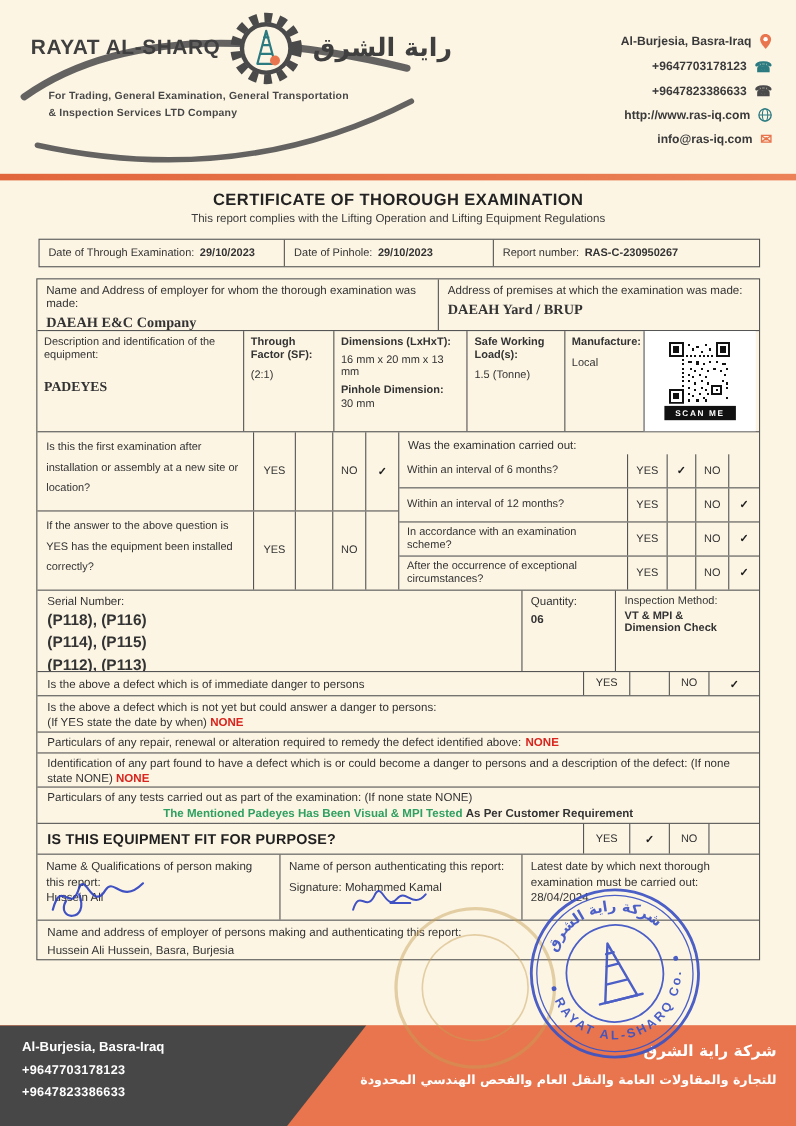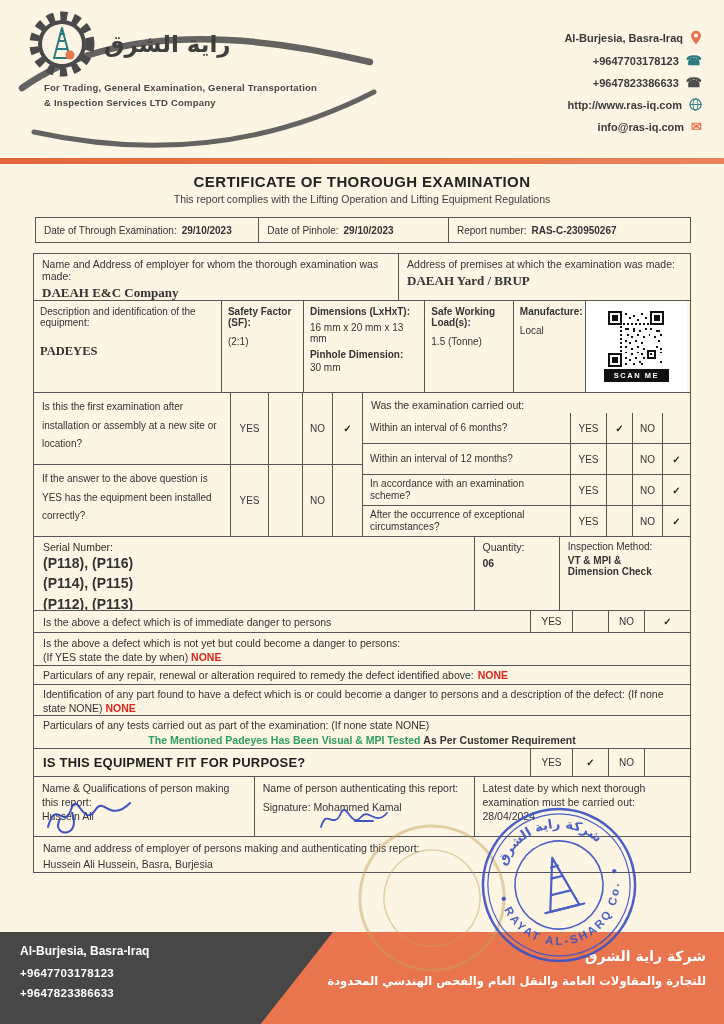--- a/index.html
+++ b/index.html
@@ -123,20 +123,21 @@
 <div class="page">
 
   <div class="header">
     <svg class="swoosh" width="372" height="150" viewBox="0 0 372 150">
       <path d="M14 84 Q130 2 362 58" stroke="#4f4f4f" stroke-width="6.5" fill="none" stroke-linecap="round" opacity=".88"></path>
       <path d="M26 128 Q210 168 366 88" stroke="#4f4f4f" stroke-width="5" fill="none" stroke-linecap="round" opacity=".88"></path>
     </svg>
 
     <div class="logo-area">
       <div class="brand-row">
+        <span class="brand-en">RAYAT AL-SHARQ</span>
         <svg class="gear" viewBox="0 0 72 72">
           <circle cx="36" cy="36" r="28" fill="none" stroke="#4a4a4a" stroke-width="9" stroke-dasharray="7 6"></circle>
           <circle cx="36" cy="36" r="24" fill="#4a4a4a"></circle>
           <circle cx="36" cy="36" r="20" fill="#fcf5e4"></circle>
           <path d="M36 20 L28 50 M36 20 L44 50 M28 50 L44 50 M30.5 41 L41.5 41 M32.5 33 L39.5 33 M34 26 L38 26" stroke="#2a7a80" stroke-width="2" fill="none" stroke-linecap="round"></path>
           <circle cx="44" cy="47" r="4.5" fill="#e8754d"></circle>
         </svg>
         <span class="brand-ar">راية الشرق</span>
       </div>
       <div class="tagline">
@@ -209,21 +210,21 @@
         <div class="serif p-val">DAEAH Yard / BRUP</div>
       </div>
     </div>
 
     <div class="trow r-equip">
       <div class="tc" style="width:28.5%;">
         <div>Description and identification of the equipment:</div>
         <div class="serif" style="margin-top:16px;font-size:12.5px;">PADEYES</div>
       </div>
       <div class="tc" style="width:12.5%;">
-        <div class="b">Safety Factor (SF):</div>
+        <div class="b">Through Factor (SF):</div>
         <div class="eq-val">(2:1)</div>
       </div>
       <div class="tc" style="width:18.5%;">
         <div class="b">Dimensions (LxHxT):</div>
         <div style="margin-top:5px;">16 mm x 20 mm x 13 mm</div>
         <div class="b" style="margin-top:5px;">Pinhole Dimension:</div>
         <div style="margin-top:2px;">30 mm</div>
       </div>
       <div class="tc" style="width:13.5%;">
         <div class="b">Safe Working Load(s):</div>
@@ -333,21 +334,21 @@
     <div class="trow r-immediate">
       <div class="tc flex-text" style="flex:1;">Is the above a defect which is of immediate danger to persons</div>
       <div class="cell-yn iw42">YES</div>
       <div class="cell-yn iw36 mk"></div>
       <div class="cell-yn iw36">NO</div>
       <div class="cell-yn iw46 mk">✓</div>
     </div>
 
     <div class="trow r-future">
       <div class="tc fut-left">
-        <div>Is the above a defect which is not yet but could become a danger to persons:</div>
+        <div>Is the above a defect which is not yet but could answer a danger to persons:</div>
         <div>
           <span>(If YES state the date by when)</span>
           <span class="red">NONE</span>
         </div>
       </div>
     </div>
 
     <div class="trow r-repair">
       <div class="tc one">
         <span>Particulars of any repair, renewal or alteration required to remedy the defect identified above:</span>

